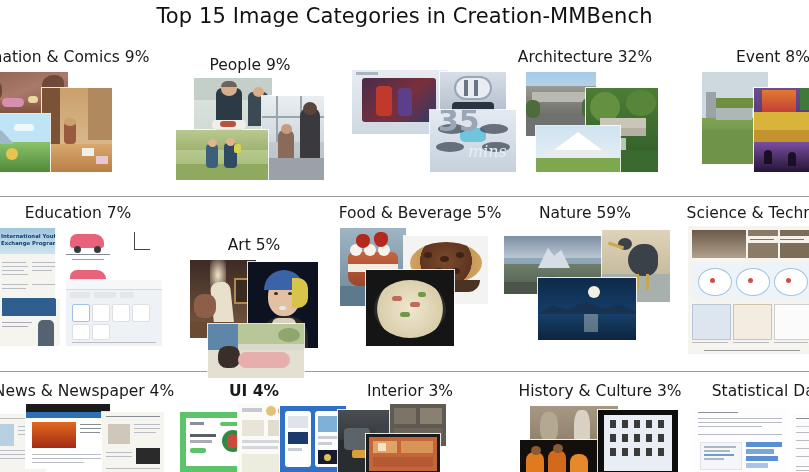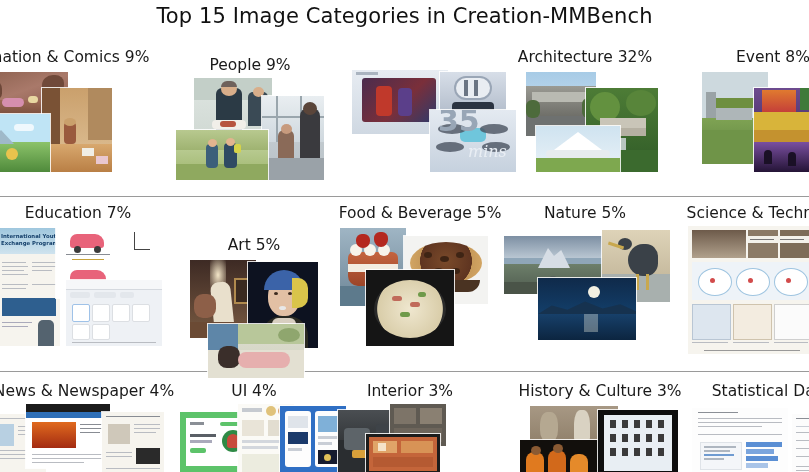--- a/index.html
+++ b/index.html
@@ -314,21 +314,21 @@
           <i style="left:8px;top:10px;width:72px;height:58px;background:radial-gradient(circle at 50% 50%,#efe7cf,#d9cda9 70%,#2a2a2a 72%);border-radius:50%;"></i>
           <i style="left:26px;top:26px;width:10px;height:5px;background:#c06a5a;border-radius:3px;"></i>
           <i style="left:44px;top:32px;width:10px;height:5px;background:#c06a5a;border-radius:3px;"></i>
           <i style="left:34px;top:42px;width:10px;height:5px;background:#6f9a4a;border-radius:3px;"></i>
           <i style="left:52px;top:22px;width:8px;height:5px;background:#6f9a4a;border-radius:3px;"></i>
         </div>
       </div>
     </div>
 
     <div class="cell" style="left:500px;width:170px;">
-      <div class="cell-label">Nature 5%</div>
+      <div class="cell-label">Nature 59%</div>
       <div class="collage">
         <div class="ph" style="left:4px;top:10px;width:98px;height:58px;background:linear-gradient(#8fa6b8 0 48%,#6d7f6a 48%,#4e5a4e);">
           <i style="left:0;top:0;width:98px;height:22px;background:linear-gradient(#7d8fa3,#b9c6d2);"></i>
           <i style="left:26px;top:12px;width:40px;height:20px;background:#d6dde5;clip-path:polygon(20% 100%,45% 0,60% 40%,78% 10%,100% 100%);"></i>
           <i style="left:32px;top:40px;width:34px;height:18px;background:#55605a;clip-path:polygon(44% 0,56% 0,100% 100%,0 100%);"></i>
           <i style="left:0;top:46px;width:98px;height:12px;background:#4a5448;"></i>
         </div>
         <div class="ph" style="left:102px;top:4px;width:68px;height:72px;background:linear-gradient(#ded3b8,#b9ad90);">
           <i style="left:0;top:44px;width:68px;height:28px;background:#a8b0ae;"></i>
           <i style="left:26px;top:14px;width:30px;height:32px;background:#3a4148;border-radius:50% 40% 40% 50%;"></i>
@@ -408,21 +408,21 @@
           <i class="tl" style="left:32px;top:16px;width:26px;"></i>
           <i class="tl" style="left:32px;top:20px;width:22px;"></i>
           <i style="left:34px;top:36px;width:24px;height:16px;background:#2a2a2a;"></i>
           <i class="tl" style="left:4px;top:40px;width:26px;"></i>
           <i class="tl" style="left:4px;top:44px;width:26px;"></i>
           <i class="tl" style="left:4px;top:56px;width:54px;"></i>
         </div>
       </div>
     </div>
 
-    <div class="cell" style="left:176px;width:156px;">
+    <div class="cell" style="left:176px;width:156px;font-weight:bold;">
       <div class="cell-label">UI 4%</div>
       <div class="collage">
         <div class="ph" style="left:4px;top:8px;width:74px;height:60px;background:#5dc36a;">
           <i style="left:6px;top:6px;width:62px;height:48px;background:#fff;"></i>
           <i style="left:10px;top:10px;width:14px;height:3px;background:#8a8f96;"></i>
           <i style="left:40px;top:10px;width:24px;height:4px;background:#5dc36a;border-radius:2px;"></i>
           <i style="left:10px;top:22px;width:26px;height:3px;background:#5a5f66;"></i>
           <i style="left:10px;top:28px;width:22px;height:3px;background:#aab;"></i>
           <i style="left:10px;top:36px;width:16px;height:5px;background:#5dc36a;border-radius:2px;"></i>
           <i style="left:42px;top:18px;width:22px;height:22px;background:#2f8a45;border-radius:50%;"></i>

